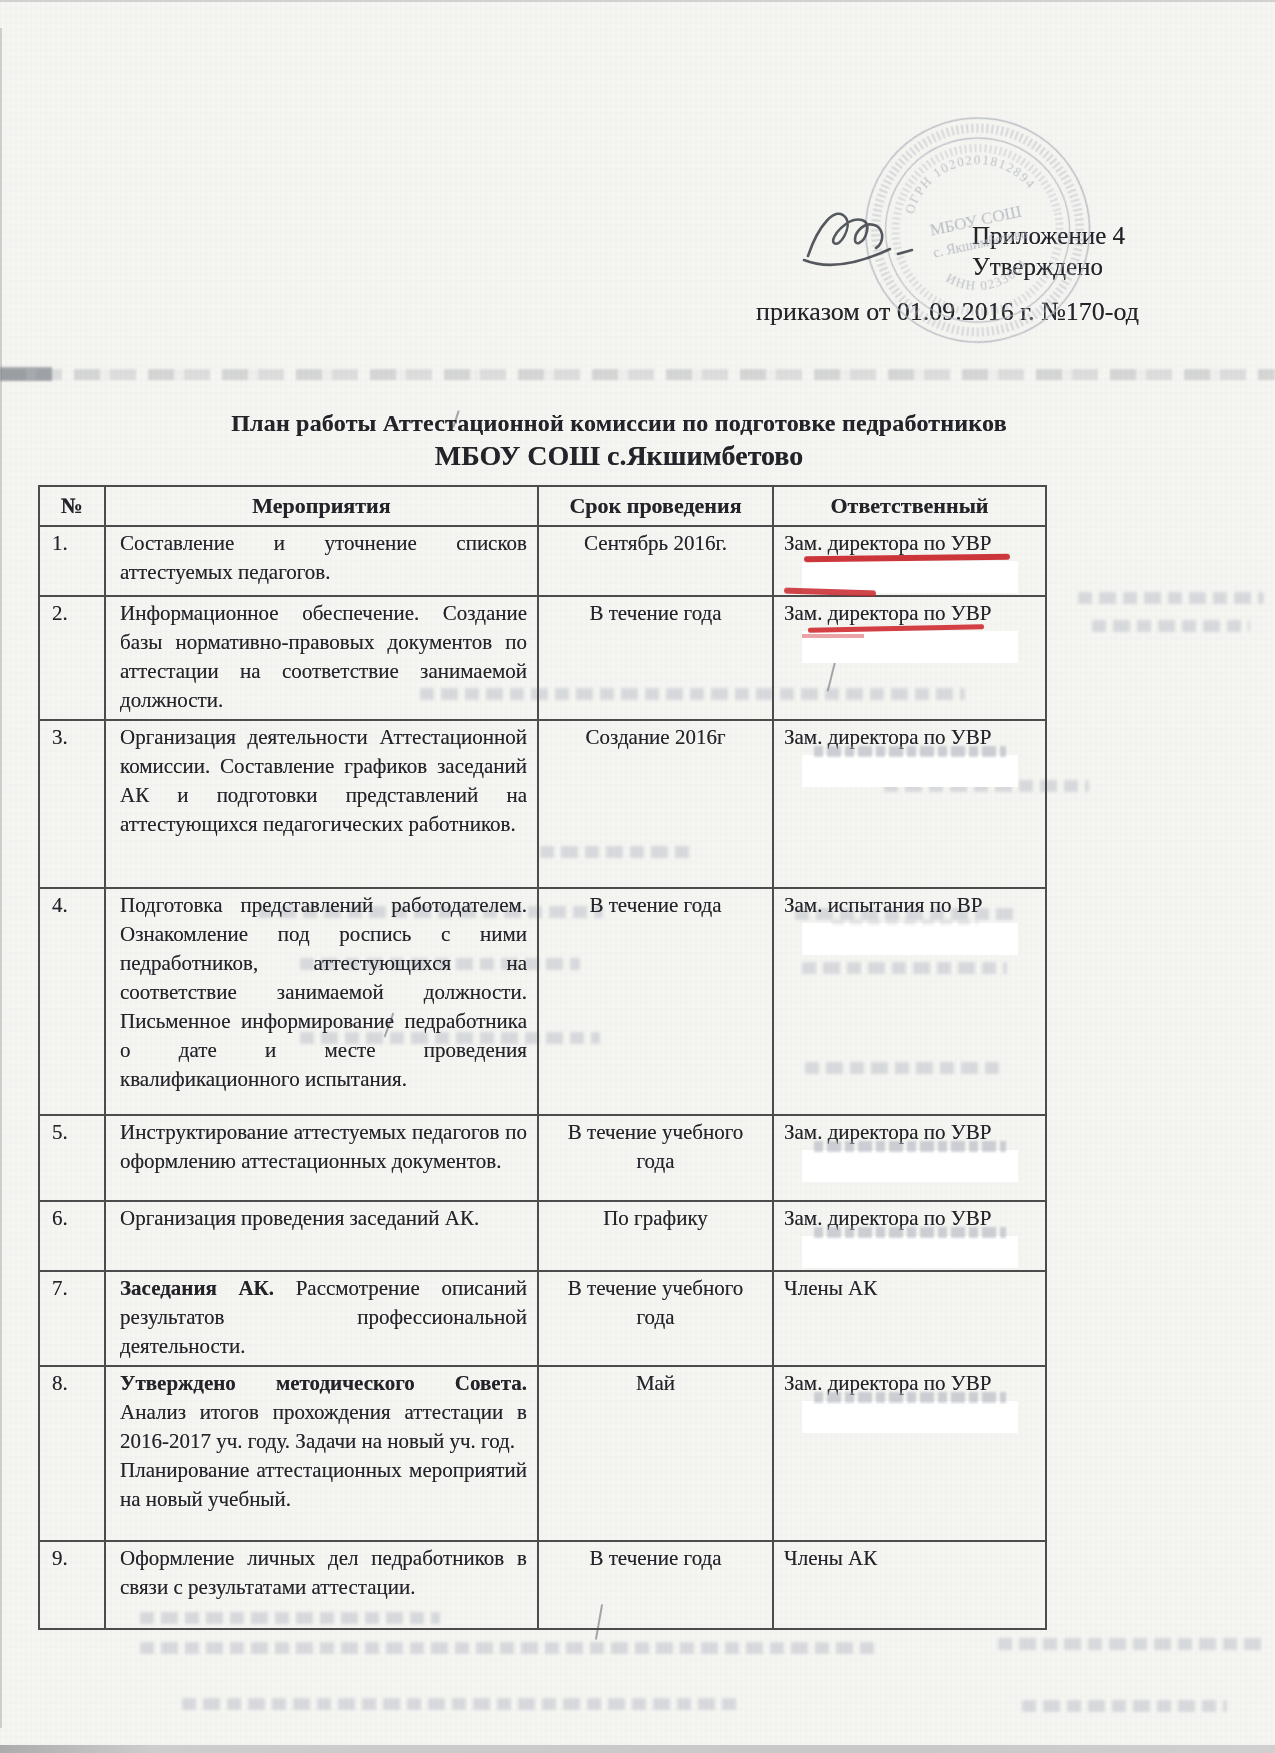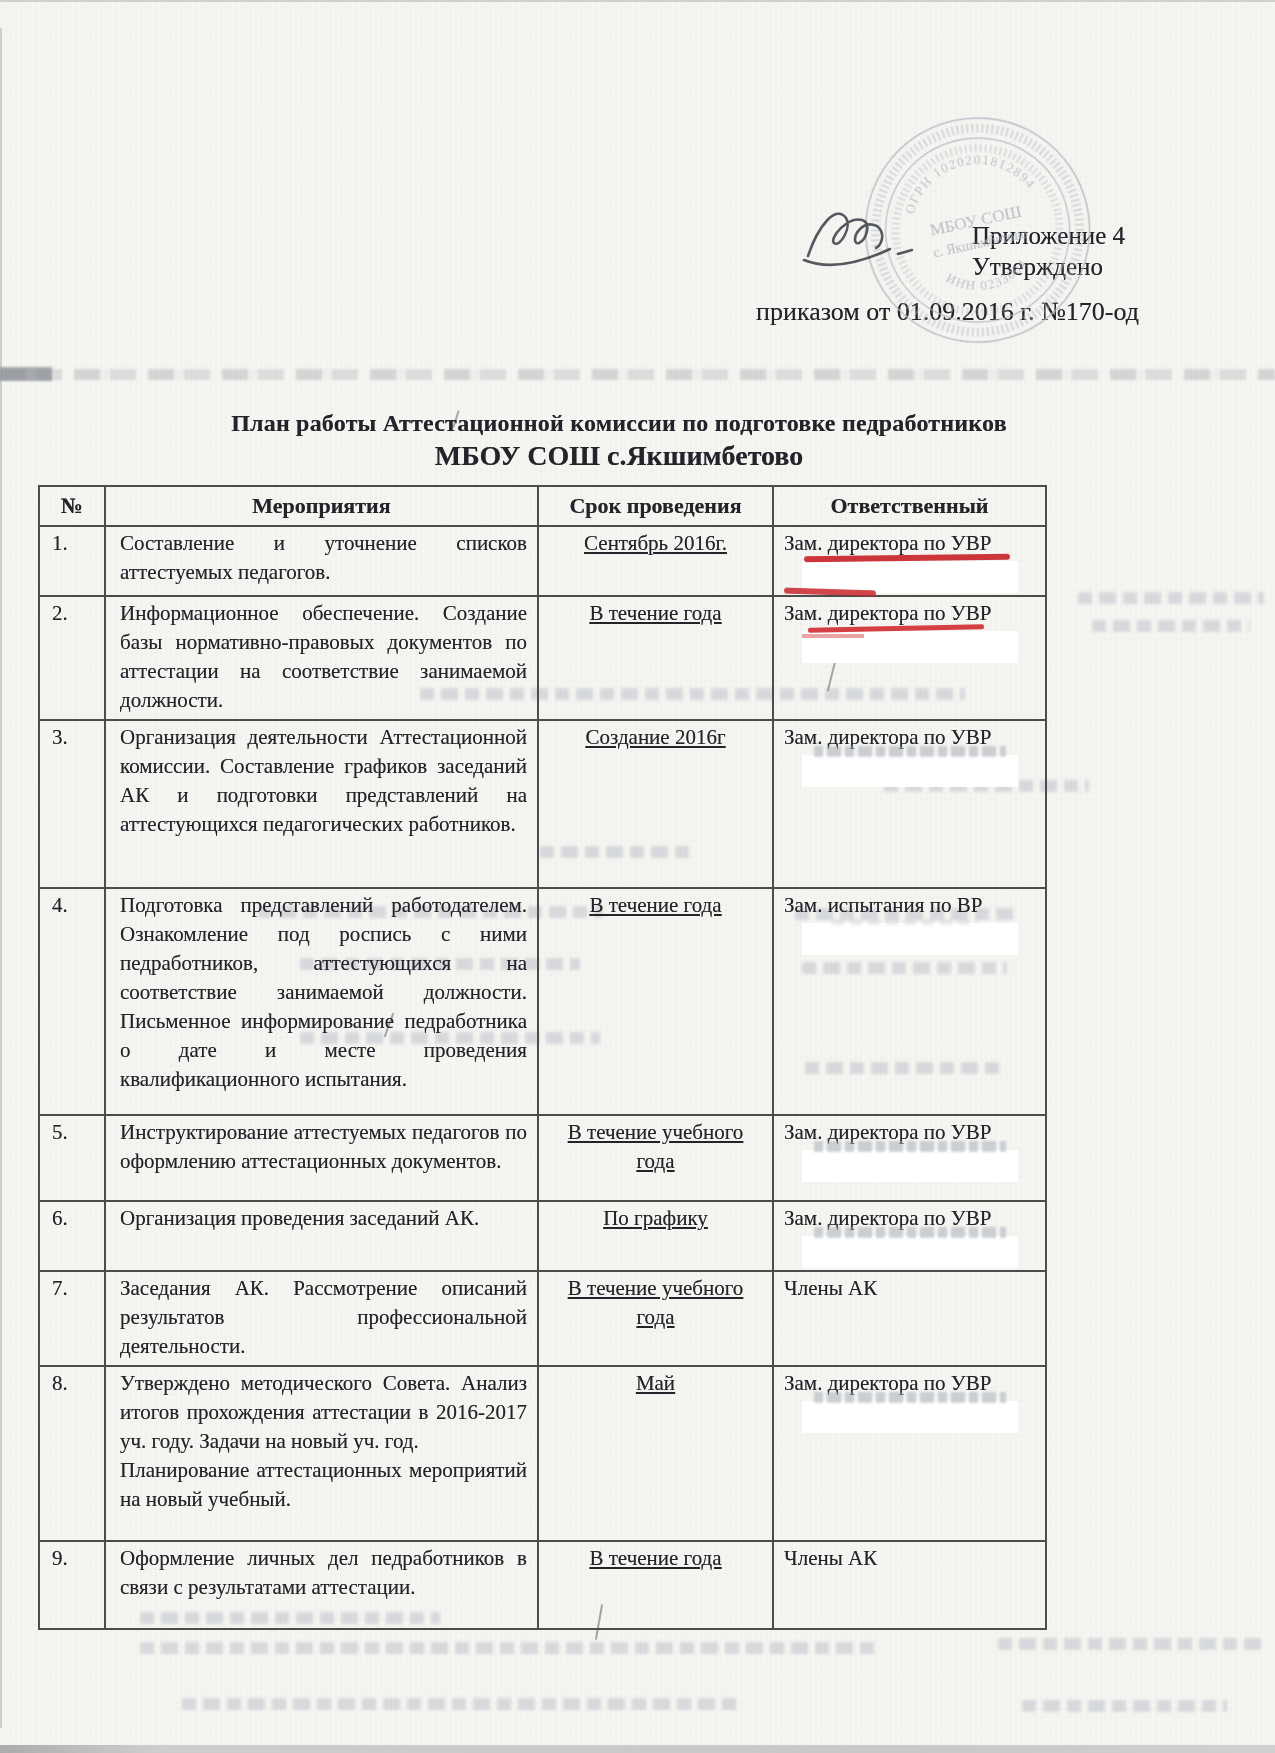--- a/index.html
+++ b/index.html
@@ -45,22 +45,22 @@
   .signature{position:absolute;left:798px;top:198px;width:140px;height:76px;z-index:2;}
 
   
   table.plan{position:absolute;left:38px;top:485px;width:1007px;border-collapse:collapse;table-layout:fixed;z-index:3;}
   table.plan th,table.plan td{border:2px solid #4c4c4c;vertical-align:top;
     font-size:21px;line-height:29px;text-shadow:0 0 .4px rgba(35,36,42,.5);}
   table.plan th{font-size:22px;font-weight:bold;text-align:center;vertical-align:middle;height:34px;padding:1px 2px 3px;}
   td.c-num{padding:2px 2px 2px 12px;text-align:left;}
   td.c-act{padding:2px 10px 4px 14px;margin-left:44px;}
   .act-p{text-align:justify;text-align-last:left;}
-  .act-p b{font-weight:normal;}
-  td.c-term{text-align:center;padding:2px 18px;text-decoration:underline;}
+  .act-p b{font-weight:bold;}
+  td.c-term{text-align:center;padding:2px 18px;}
   td.c-resp{text-align:left;padding:2px 10px;}
   .redaction{position:relative;display:block;width:216px;height:32px;margin:3px auto 0;background:#ffffff;}
   .v-ghost::before{content:"";position:absolute;top:-9px;left:12px;right:12px;height:11px;
     background:repeating-linear-gradient(90deg,#aab0ba 0 9px, transparent 9px 13px, #aab0ba 13px 27px, transparent 27px 31px);
     filter:blur(1.3px);opacity:.55;}
   .v-red-marks::before{content:"";position:absolute;top:-6px;left:2px;right:8px;height:6px;
     background:#c9262b;border-radius:3px;transform:rotate(-.7deg);filter:blur(.3px);opacity:.92;}
   .v-red-marks::after{content:"";position:absolute;bottom:-2px;left:-18px;width:92px;height:6px;
     background:#c9262b;border-radius:3px;transform:rotate(1.8deg);filter:blur(.3px);opacity:.85;}
   .v-red-underline::before{content:"";position:absolute;top:-5px;left:6px;width:176px;height:5px;

